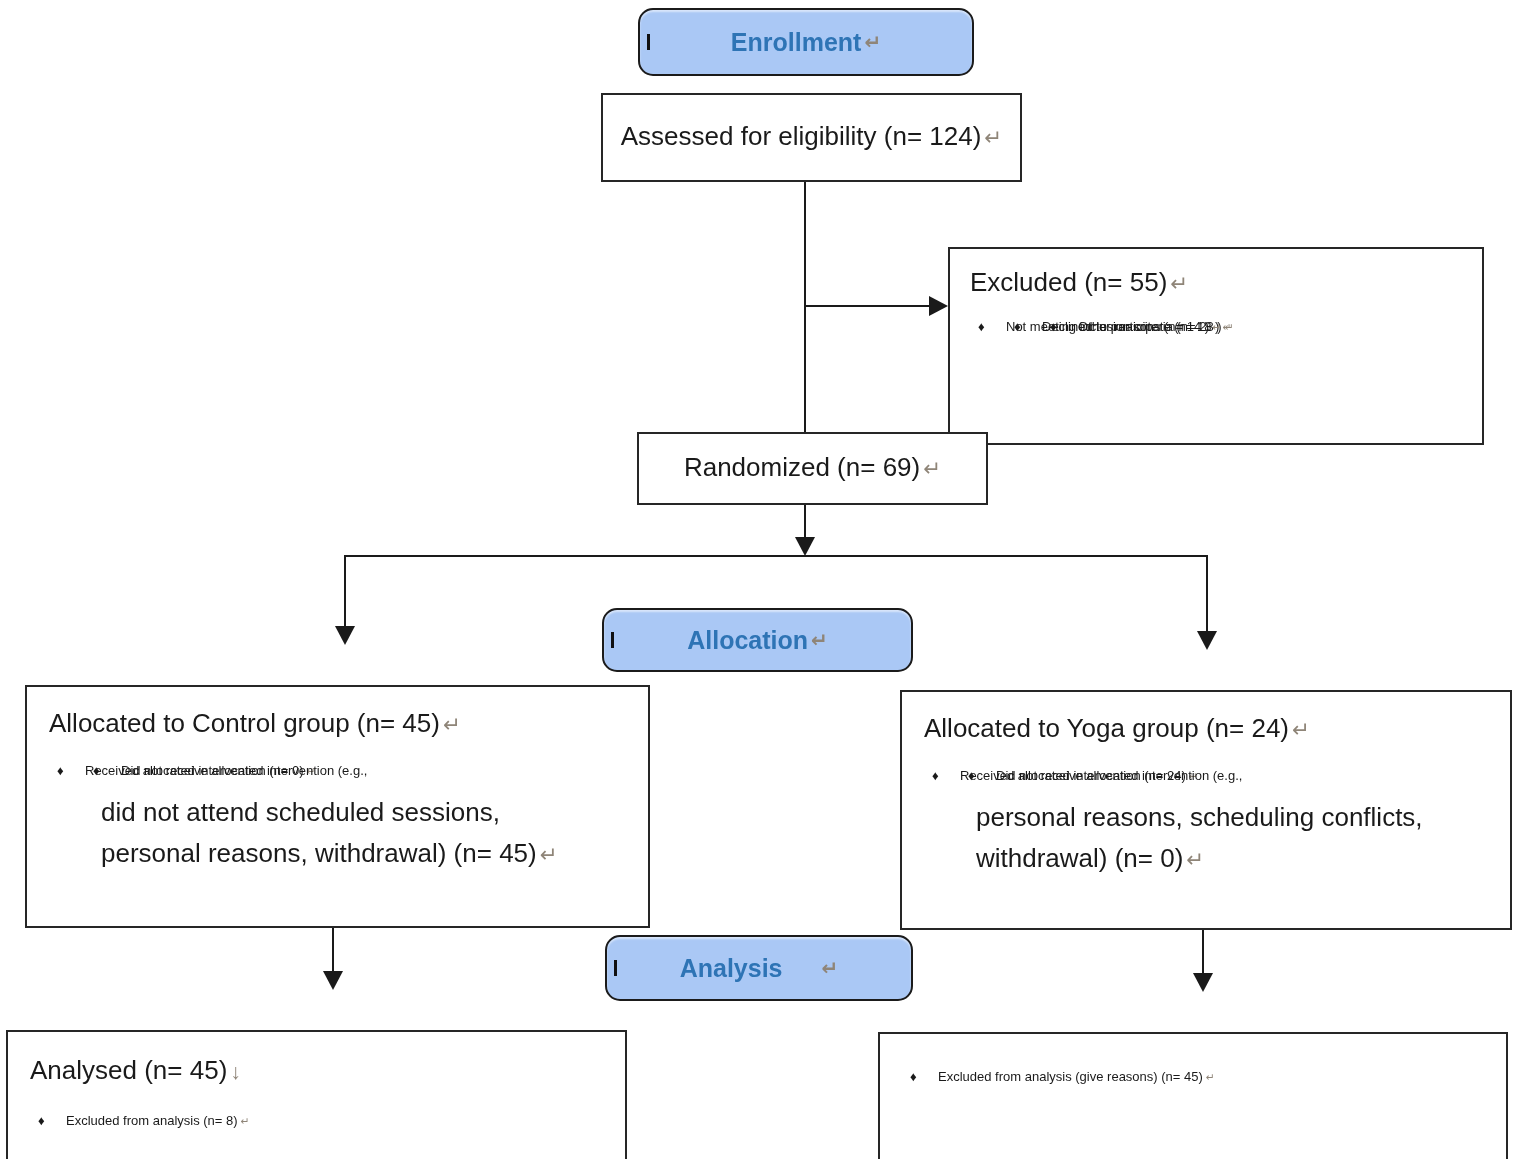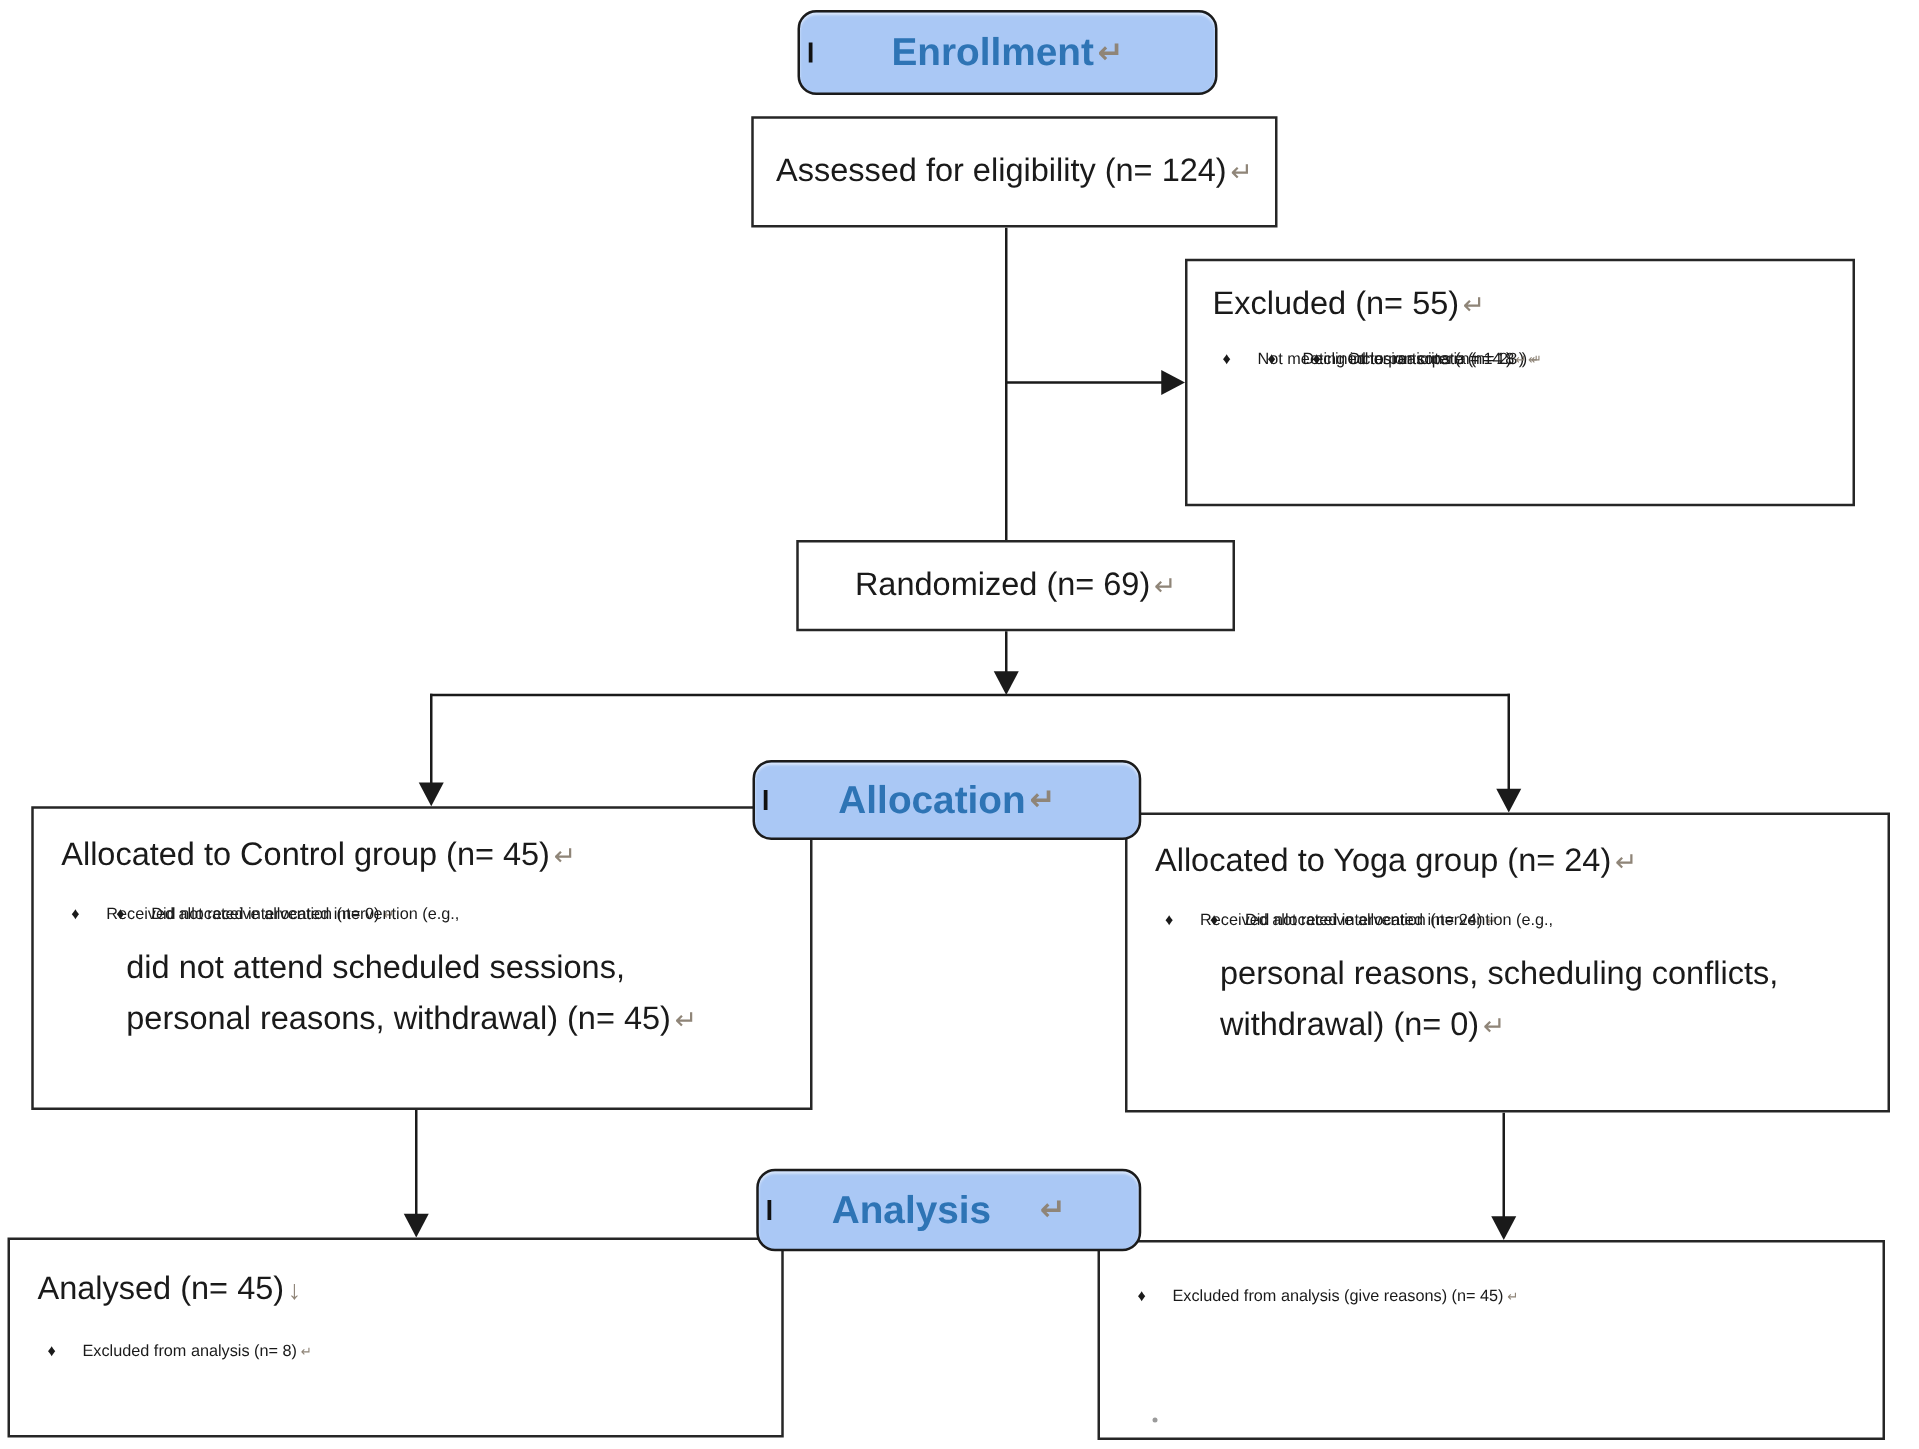--- a/index.html
+++ b/index.html
@@ -19,36 +19,36 @@
   .arrow-right{position:absolute;width:0;height:0;z-index:1;
     border-top:10px solid transparent;border-bottom:10px solid transparent;
     border-left:19px solid var(--line,#1a1a1a);}
   
   .wbox{
     position:absolute;z-index:2;background:#ffffff;
     border:2px solid var(--box-border,#262626);
     box-sizing:border-box;font-size:26px;line-height:41px;
   }
   .wbox.center{display:flex;align-items:center;justify-content:center;text-align:center;}
-  .wbox.list{padding:16px 6px 0 22px;}
+  .wbox.list{padding:16px 6px 0 22px;margin-top:40px;}
   .wbox.excluded{line-height:38px;padding-top:14px;}
   .wbox.analysis-row{line-height:44px;}
   .line{white-space:nowrap;}
   .line.bullet{padding-left:8px;}
   .line.cont{padding-left:52px;}
   .bullet{display:inline-block;width:28px;font-size:13px;color:var(--text,#1a1a1a);}
   .mark{color:var(--mark,#8f8578);font-size:0.82em;margin-left:3px;}
   
   .band{
     position:absolute;z-index:3;box-sizing:border-box;
     background:var(--band-fill,#aac8f5);
     border:2.5px solid var(--band-border,#1b1b1b);
     border-radius:15px;
     display:flex;align-items:center;justify-content:center;
-    font-size:31px;font-weight:bold;color:var(--band-text,#2e74b5);
+    font-size:25px;font-weight:bold;color:var(--band-text,#2e74b5);
     box-shadow:inset 0 2px 2px rgba(255,255,255,0.55);
   }
   .band .mark{font-weight:bold;color:var(--mark,#8a7f6b);font-size:0.8em;}
   .tick{position:absolute;left:7px;top:50%;transform:translateY(-50%);
     width:3px;height:16px;background:#111;}
   .stray-dot{position:absolute;width:4px;height:4px;border-radius:50%;
     background:#9a9a9a;z-index:4;}
 </style>
 </head>
 <body>

